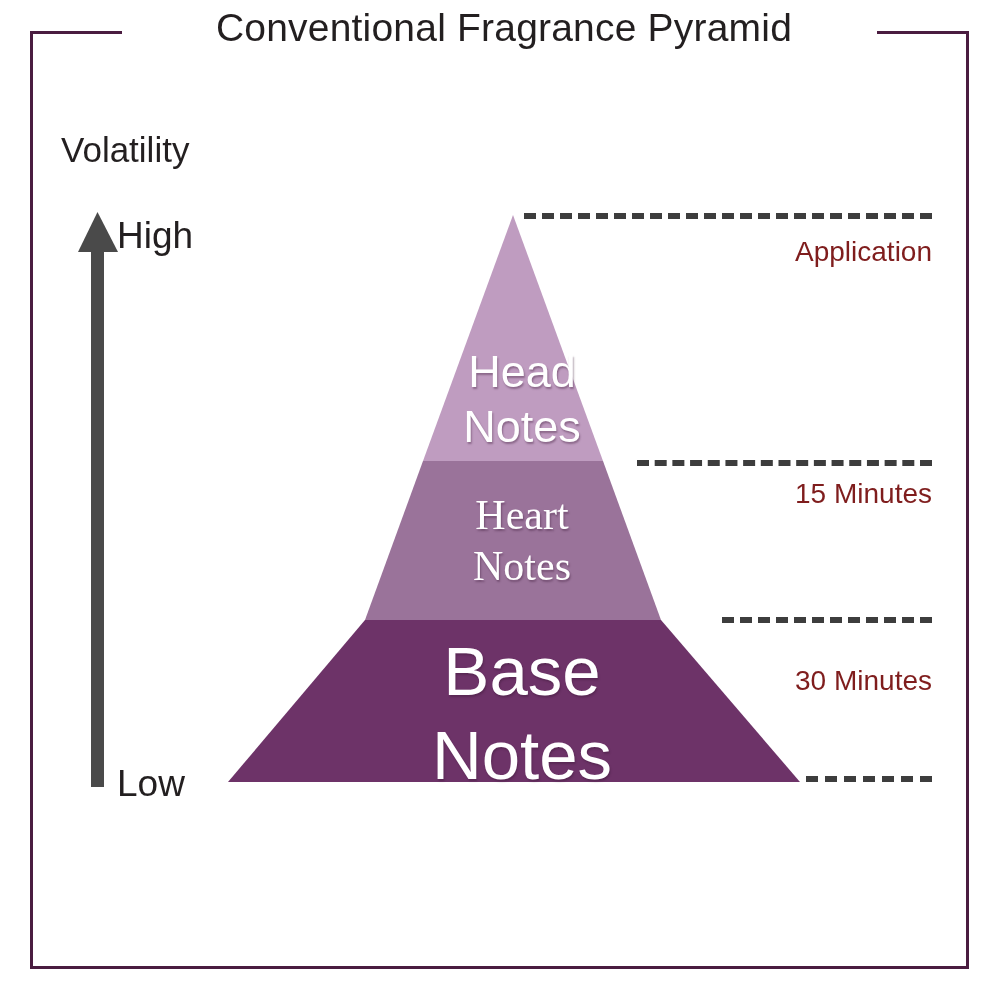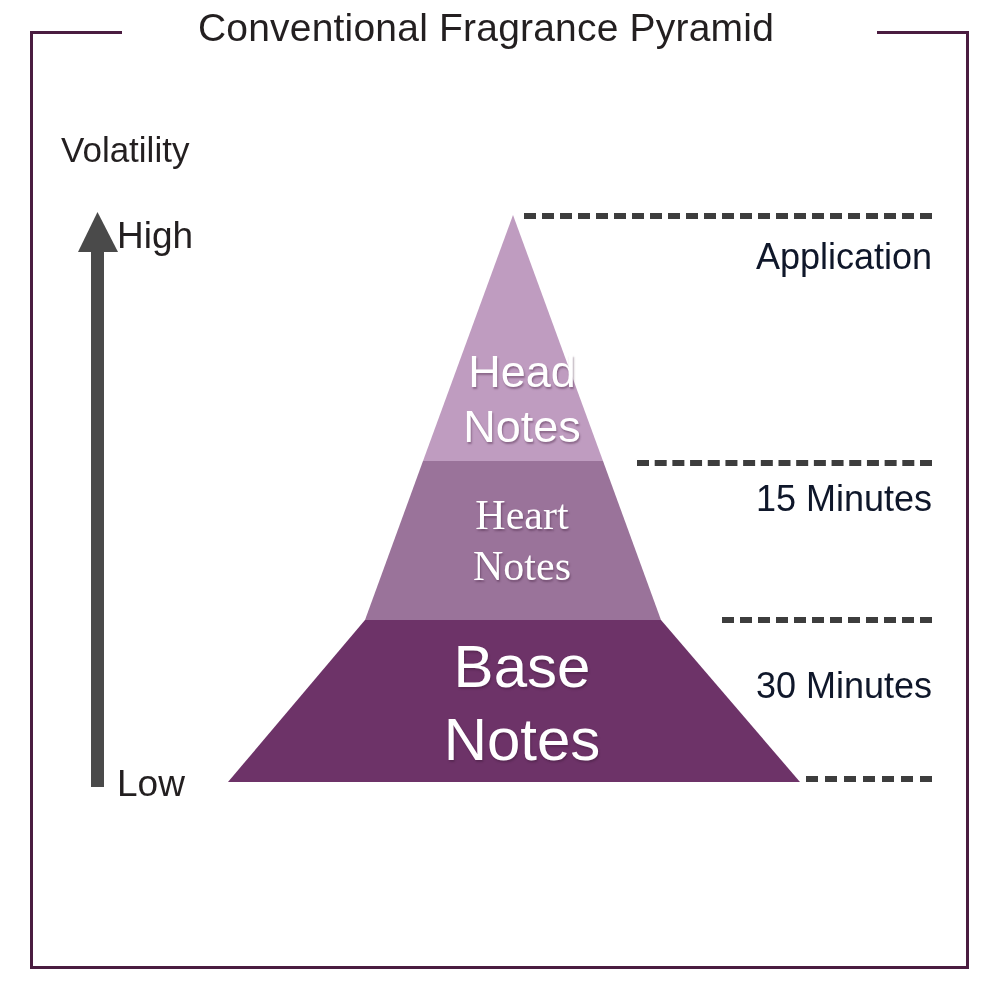--- a/index.html
+++ b/index.html
@@ -22,21 +22,21 @@
     background: #4a1c40;
   }
   .frame-left   { left: 30px;  top: 31px;  width: 3px;  height: 938px; }
   .frame-right  { left: 966px; top: 31px;  width: 3px;  height: 938px; }
   .frame-bottom { left: 30px;  top: 966px; width: 939px; height: 3px; }
   .frame-top-a  { left: 30px;  top: 31px;  width: 92px;  height: 3px; }
   .frame-top-b  { left: 877px; top: 31px;  width: 92px;  height: 3px; }
 
   .diagram-title {
     position: absolute;
-    left: 106px; top: 6px;
+    left: 124px; top: 6px;
     width: 760px;
     text-align: center;
     font-size: 39px;
     letter-spacing: 0.2px;
     color: #231f20;
     white-space: nowrap;
   }
 
   
   .axis-caption {
@@ -67,33 +67,33 @@
     position: absolute;
     width: 100%;
     text-align: center;
     color: #ffffff;
     line-height: 1.22;
     text-shadow: 1px 2px 2px rgba(60,25,55,0.40);
     white-space: pre-line;
   }
   .band-label.head  { top: 345px; font-size: 45px; }
   .band-label.heart { top: 490px; font-size: 42px; font-family: Liberation Serif, serif; }
-  .band-label.base  { top: 630px; font-size: 60px; }
+  .band-label.base  { top: 630px; font-size: 69px; }
   .band-label.head, .band-label.heart, .band-label.base { left: 0; padding-left: 44px; }
 
   
   .leader {
     position: absolute;
     height: 0;
     border-top: 6px dashed #3d3d3d;
   }
   .time-label {
     position: absolute;
-    font-size: 36px;
-    color: #0f172a;
+    font-size: 28px;
+    color: #7f1d1d;
     text-align: right;
     white-space: nowrap;
   }
 </style>
 </head>
 <body>
 
 <div id="stage">
 
   <div class="frame-left"></div>

